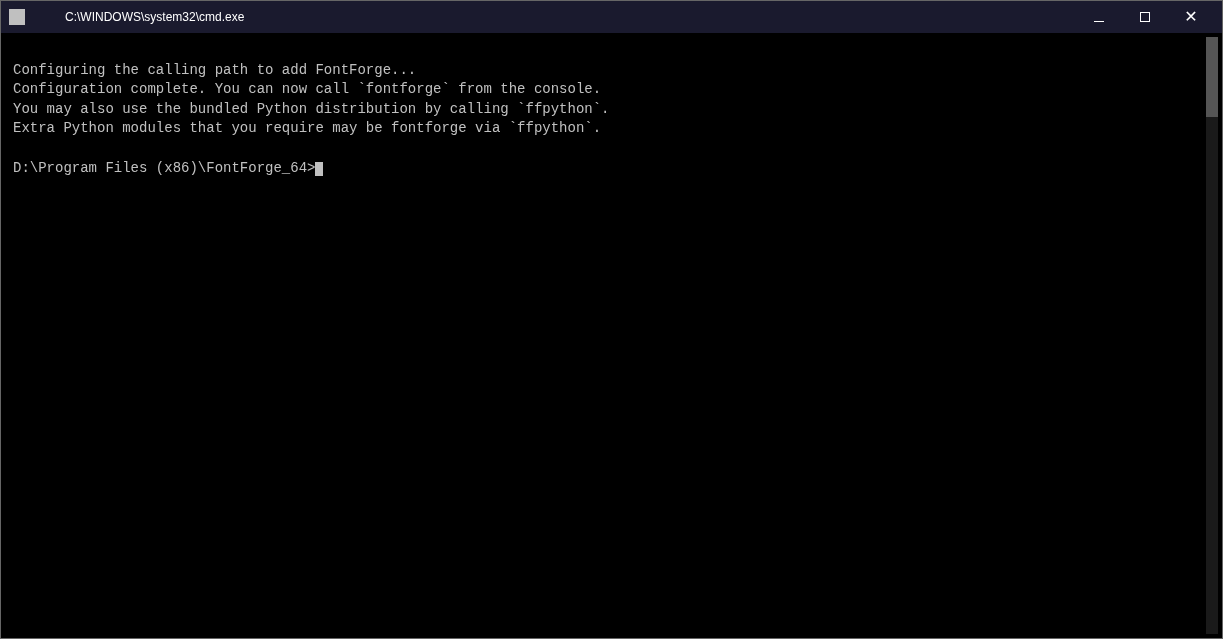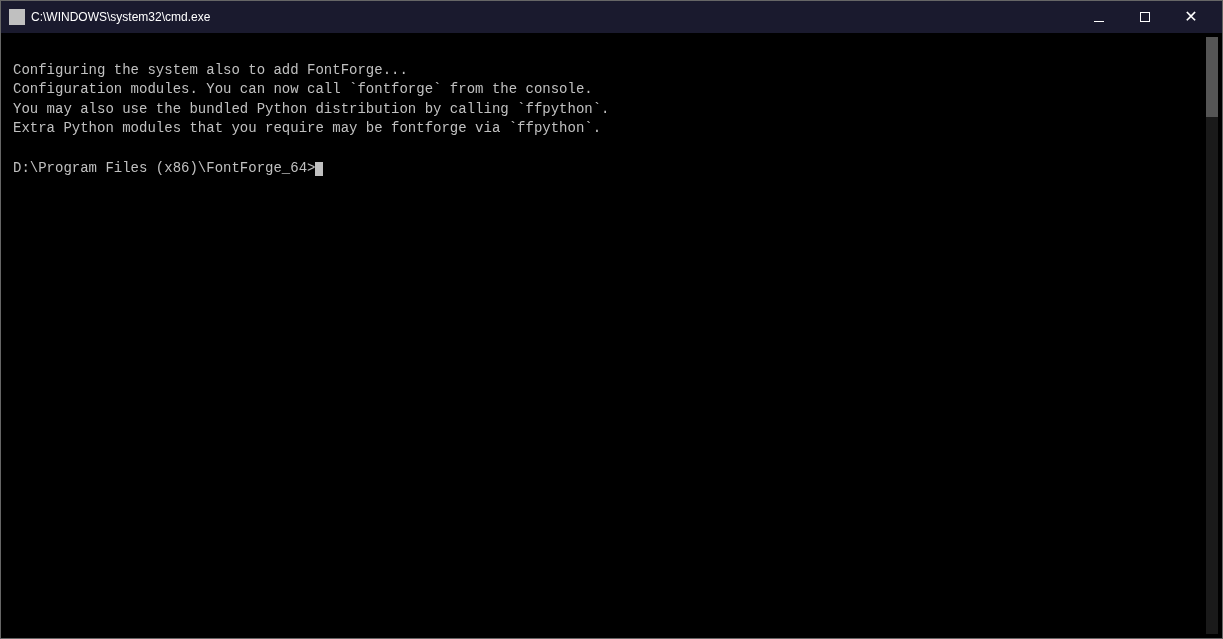--- a/index.html
+++ b/index.html
@@ -42,20 +42,21 @@
 
     .title-bar-icon rect {
       fill: #c0c0c0;
     }
 
     .title-bar-text {
       color: #ffffff;
       font-size: 12px;
       font-family: 'Segoe UI', Arial, sans-serif;
       flex: 1;
+      margin-left: 34px;
     }
 
     .title-bar-controls {
       display: flex;
       align-items: center;
       gap: 0;
     }
 
     .title-bar-btn {
       width: 46px;
@@ -161,22 +162,22 @@
         <span class="maximize-icon"></span>
       </button>
       <button class="title-bar-btn close" title="Close">
         <span class="close-icon-x">✕</span>
       </button>
     </div>
   </div>
 
   <div class="terminal-body">
     <div class="terminal-content">
-<span>Configuring the system also to add FontForge...</span>
-<span>Configuration modules. You can now call `fontforge` from the console.</span>
+<span>Configuring the calling path to add FontForge...</span>
+<span>Configuration complete. You can now call `fontforge` from the console.</span>
 <span>You may also use the bundled Python distribution by calling `ffpython`.</span>
 <span>Extra Python modules that you require may be fontforge via `ffpython`.</span>
 
 <span>D:\Program Files (x86)\FontForge_64&gt;<span class="cursor"></span></span>
 </div>
     <div class="scrollbar">
       <div class="scrollbar-thumb"></div>
     </div>
   </div>
 </div>

